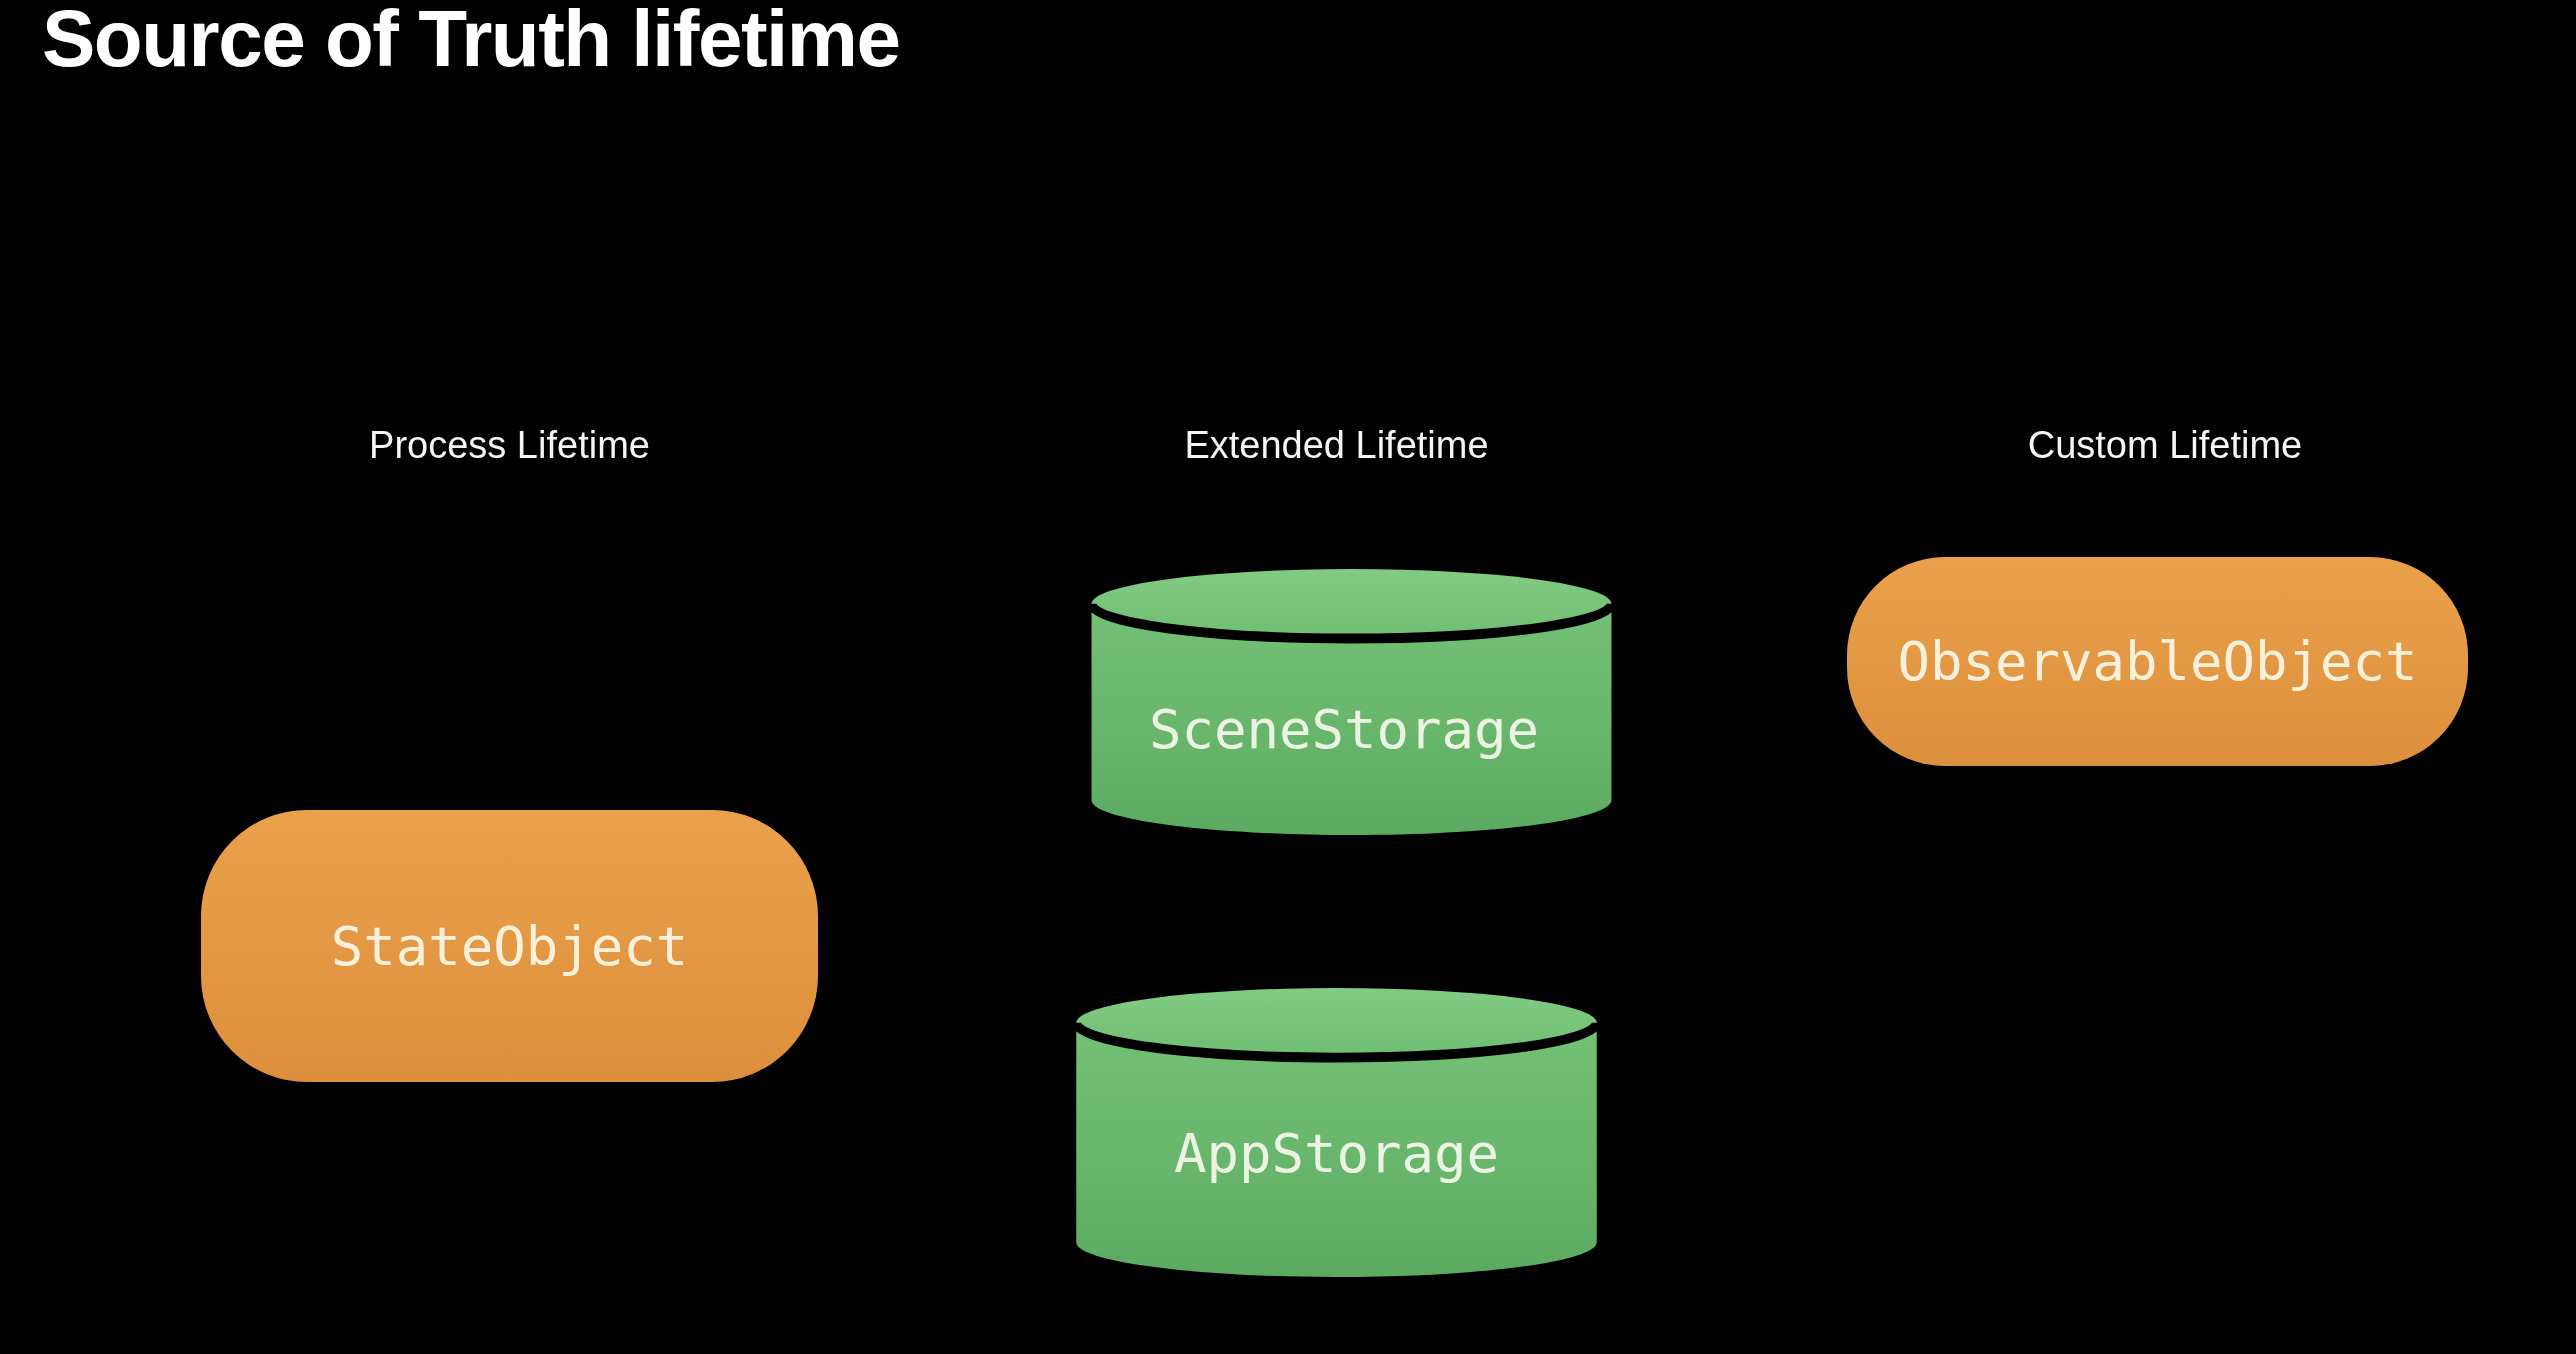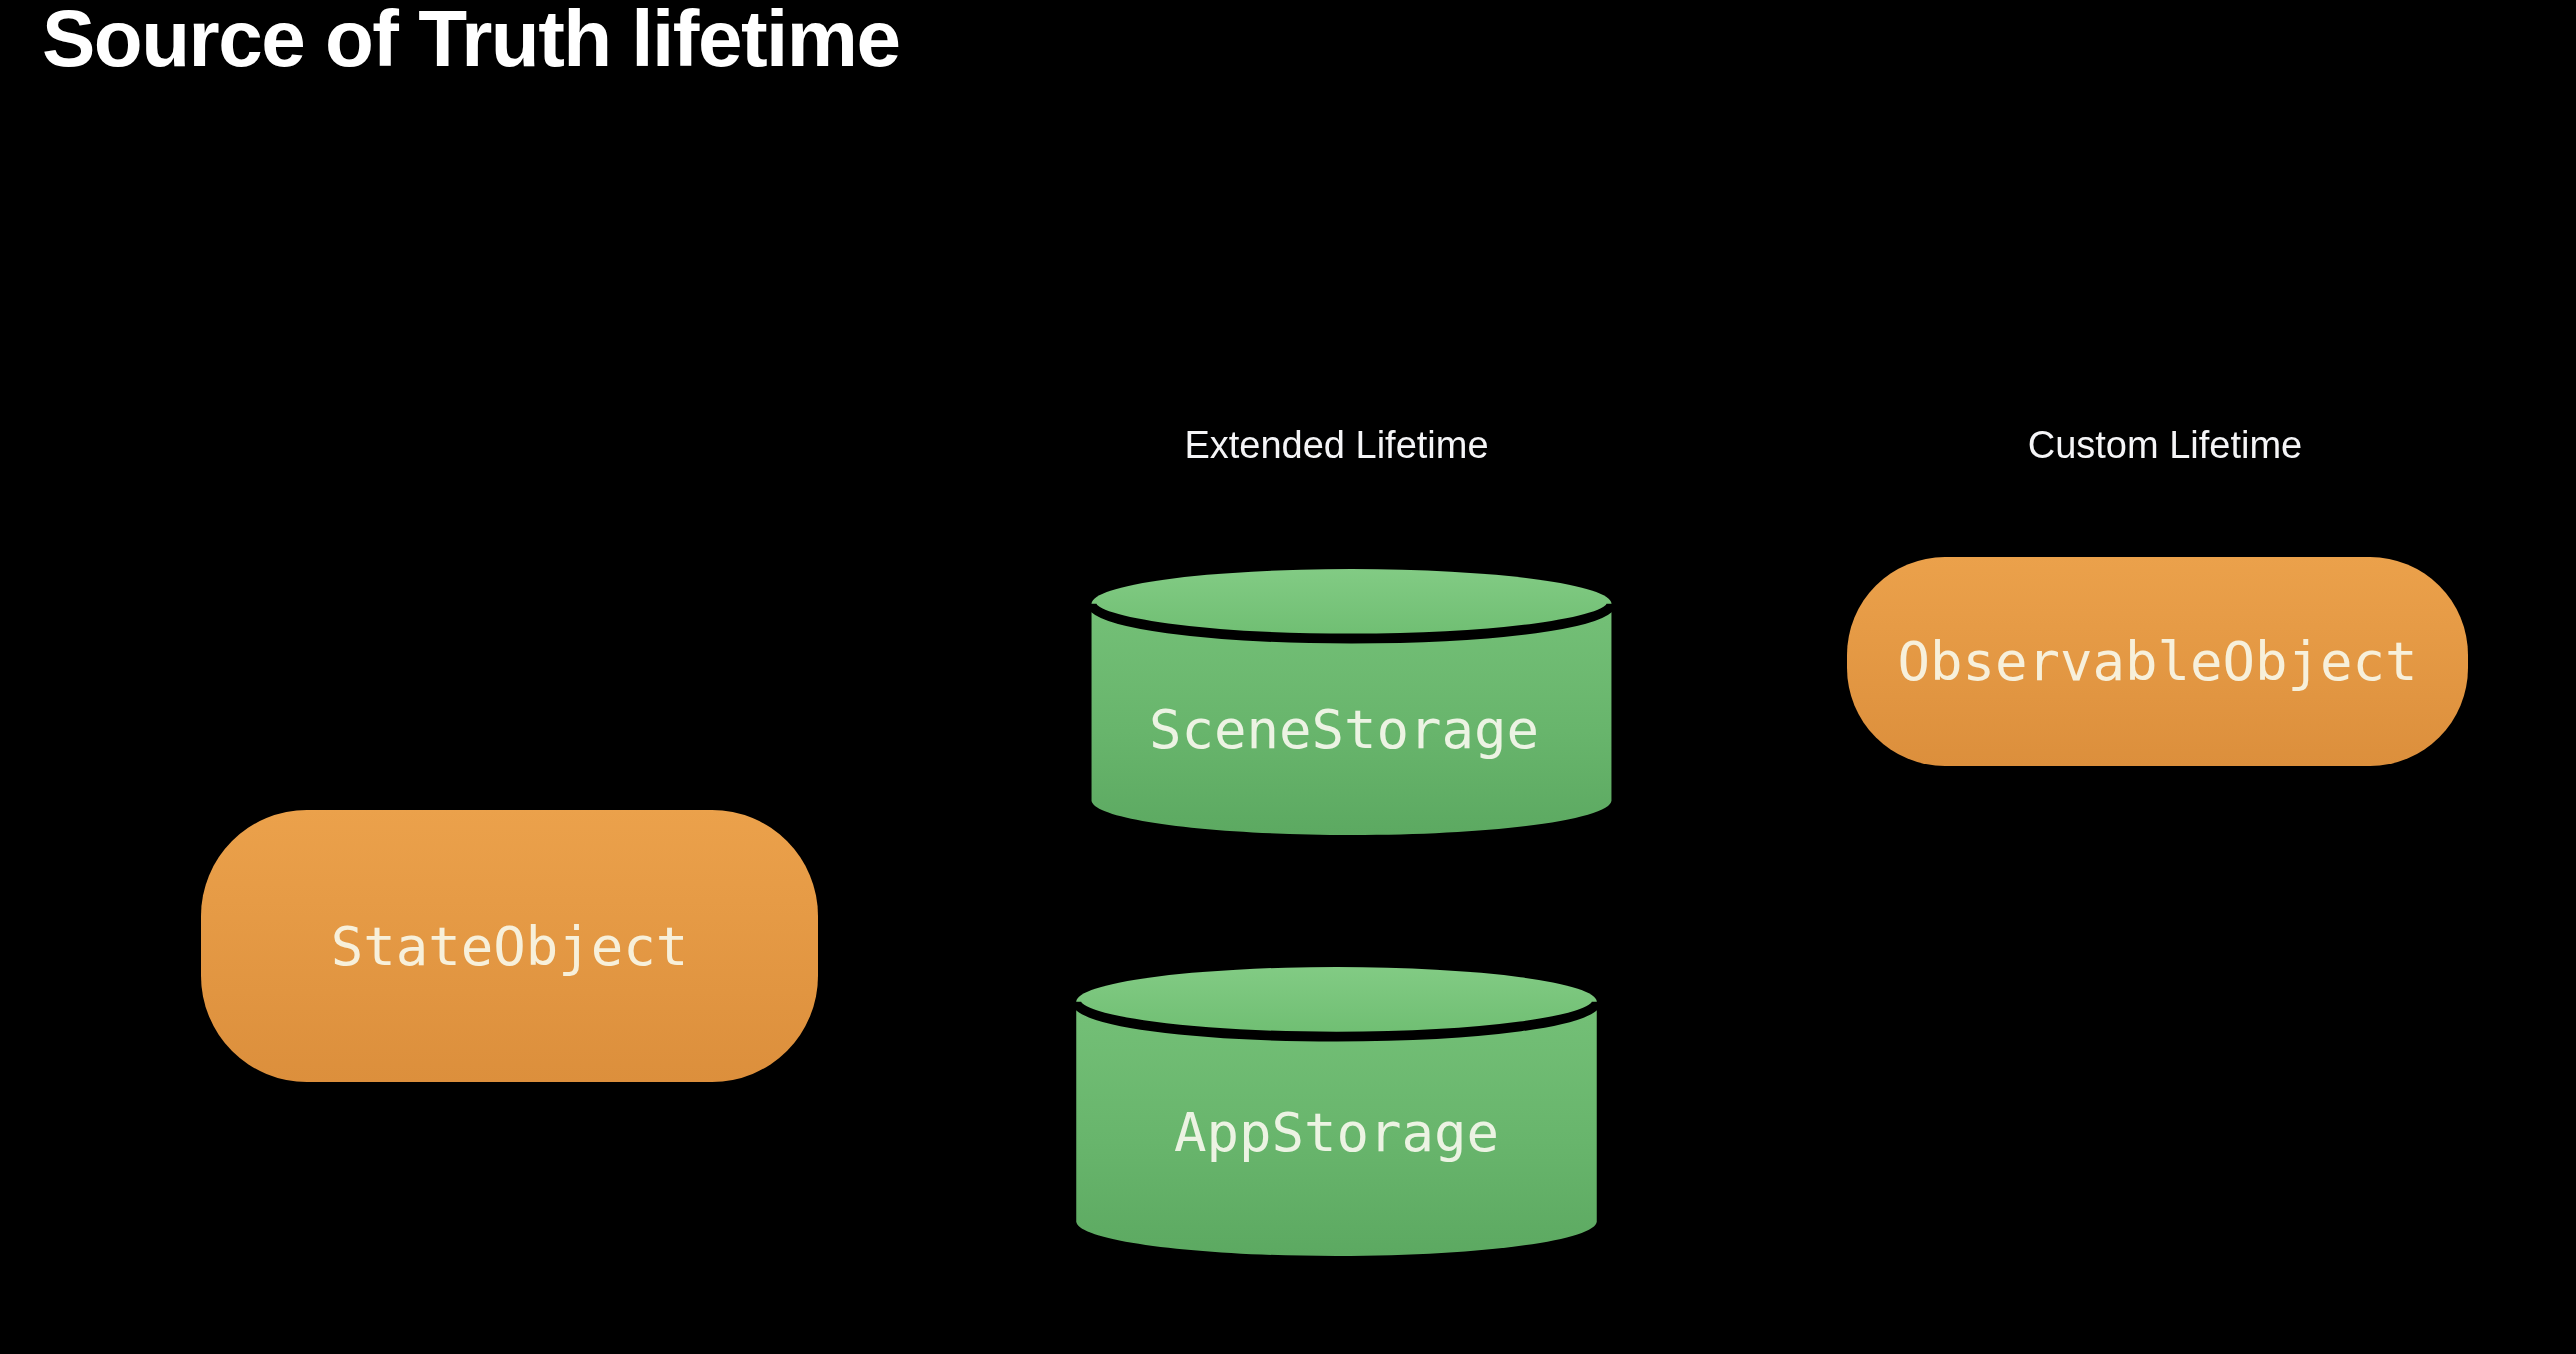--- a/index.html
+++ b/index.html
@@ -62,21 +62,21 @@
   .pill-stateobject { left: 201px;  top: 810px; width: 617px; height: 272px; }
   .pill-constant    { left: 201px;  top: 1066px; width: 617px; height: 214px; }
   .pill-observable  { left: 1847px; top: 542px;  width: 621px; height: 209px; border-radius: 98px; margin-top: 15px; }
 
   .cylinder {
     position: absolute;
     left: 1076px;
     width: 521px;
   }
   .cyl-scene { top: 569px;  height: 266px; padding-left: 15px; }
-  .cyl-app   { top: 967px; height: 289px; }
+  .cyl-app   { top: 988px; height: 289px; }
   .cylinder svg { display: block; width: 100%; height: 100%; }
   .cyl-label-wrap {
     position: absolute;
     inset: 0;
     display: flex;
     align-items: center;
     justify-content: center;
     pointer-events: none;
   }
   .cyl-scene .cyl-label-wrap { transform: translateY(27px); }
@@ -88,20 +88,21 @@
     white-space: nowrap;
   }
 </style>
 </head>
 <body>
 
 <main class="slide">
 
   <h1 class="slide-title">Source of Truth lifetime</h1>
 
+  <div class="col-header hdr-process">Process Lifetime</div>
   <div class="col-header hdr-extended">Extended Lifetime</div>
   <div class="col-header hdr-custom">Custom Lifetime</div>
 
   <div class="pill pill-stateobject">
     <span class="pill-label">StateObject</span>
   </div>
 
   <div class="cylinder cyl-scene">
     <svg viewBox="0 0 688 352">
       <defs>

